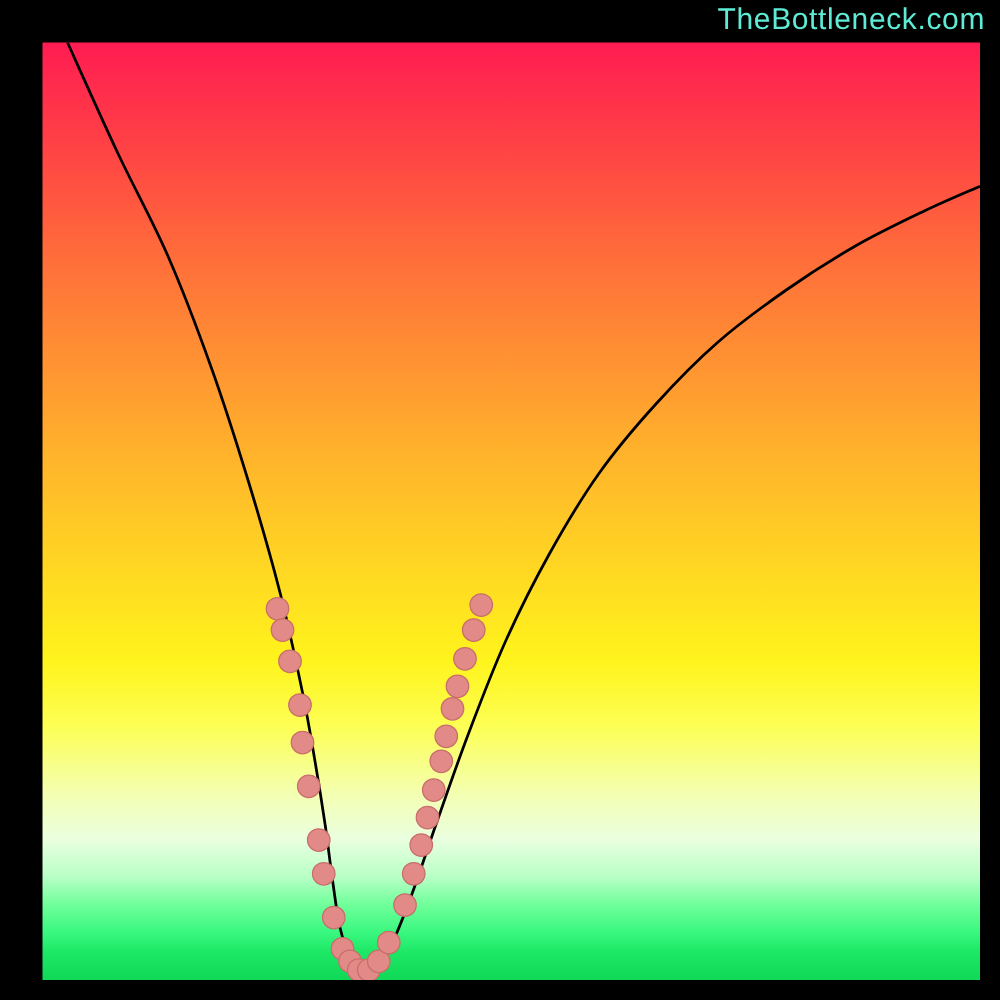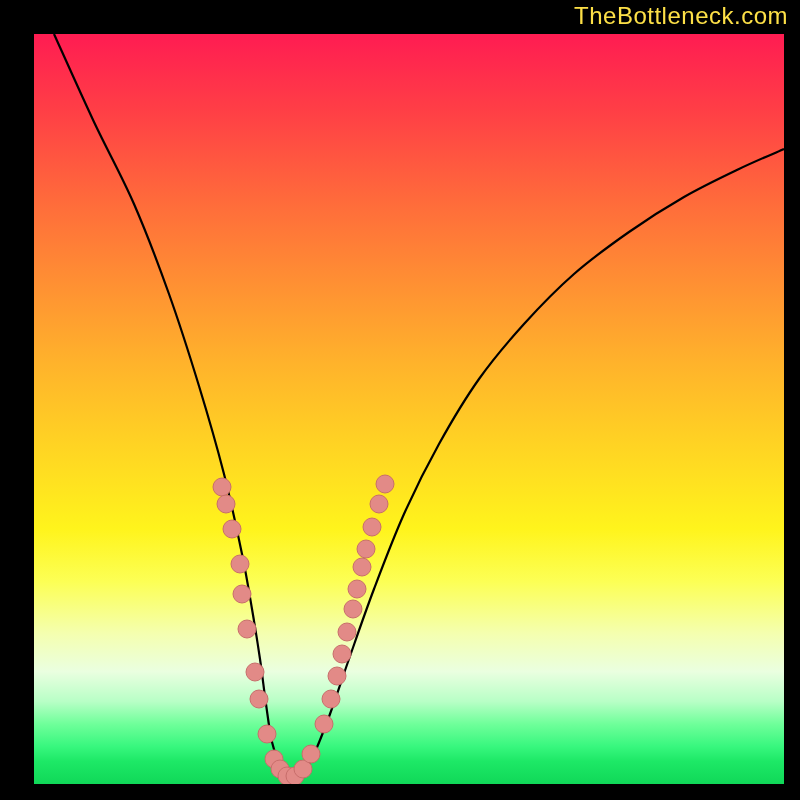--- a/index.html
+++ b/index.html
@@ -14,21 +14,21 @@
   .frame {
     position: relative;
     width: 800px;
     height: 800px;
     background: #000;
   }
   .watermark {
     position: absolute;
     top: 2px;
     right: 12px;
-    color: #fde047;
+    color: #5eead4;
     font-size: 24px;
     font-weight: 500;
     letter-spacing: 0.5px;
     z-index: 5;
   }
   .plot {
     position: absolute;
     left: 34px;
     top: 34px;
     width: 750px;

